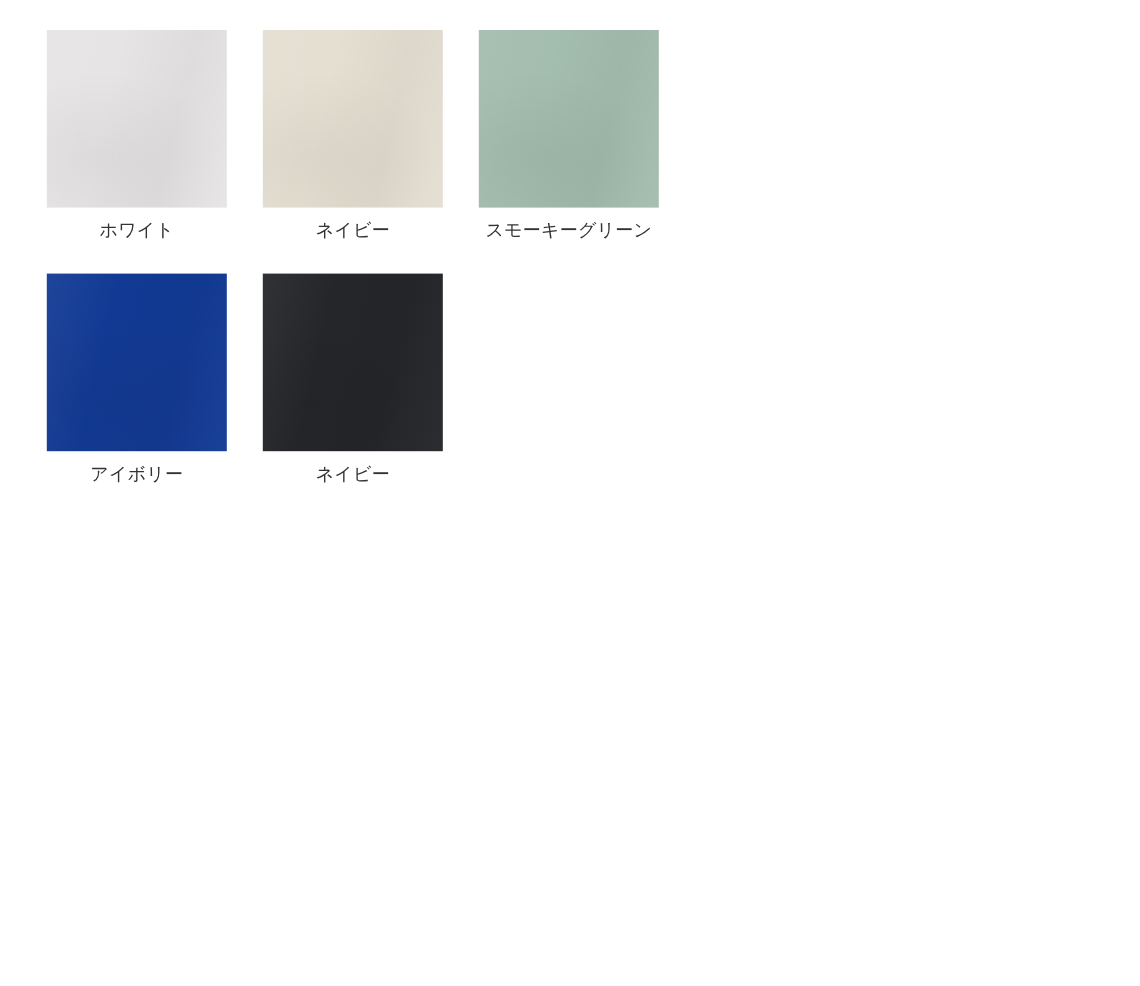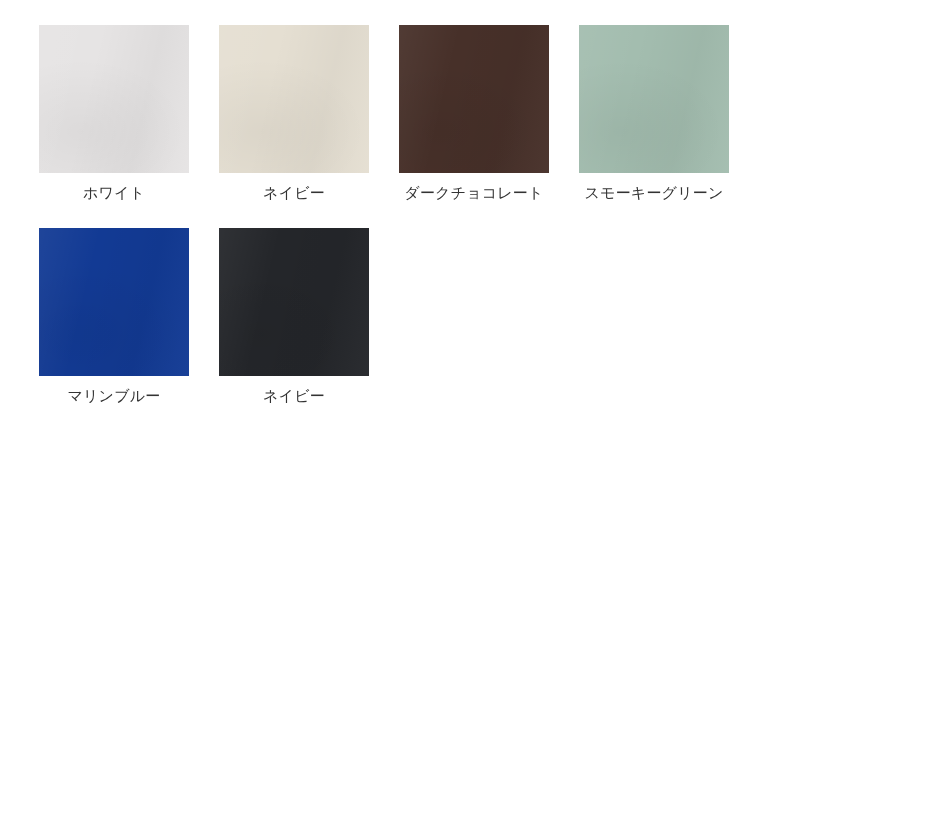--- a/index.html
+++ b/index.html
@@ -74,31 +74,27 @@
     <div class="swatch-row">
       <div class="swatch-cell">
         <div class="swatch-chip" title="ホワイト" style="background-color: rgb(230, 228, 228);"></div>
         <div class="swatch-label">ホワイト</div>
       </div>
       <div class="swatch-cell">
         <div class="swatch-chip" title="グレージュ" style="background-color: rgb(229, 223, 210);"></div>
         <div class="swatch-label">ネイビー</div>
       </div>
       <div class="swatch-cell">
-        <div class="swatch-chip" title="ダークチョコレート" style="background-color: rgb(71, 48, 41);"></div>
-        <div class="swatch-label">ダークチョコレート</div>
-      </div>
-      <div class="swatch-cell">
         <div class="swatch-chip" title="スモーキーグリーン" style="background-color: rgb(163, 189, 175);"></div>
         <div class="swatch-label">スモーキーグリーン</div>
       </div>
     </div>
     <div class="swatch-row">
       <div class="swatch-cell">
         <div class="swatch-chip" title="マリンブルー" style="background-color: rgb(18, 58, 148);"></div>
-        <div class="swatch-label">マリンブルー</div>
+        <div class="swatch-label">アイボリー</div>
       </div>
       <div class="swatch-cell">
         <div class="swatch-chip" title="ネイビー" style="background-color: rgb(36, 38, 42);"></div>
         <div class="swatch-label">ネイビー</div>
       </div>
     </div>
   </div>
 
 </body></html>

